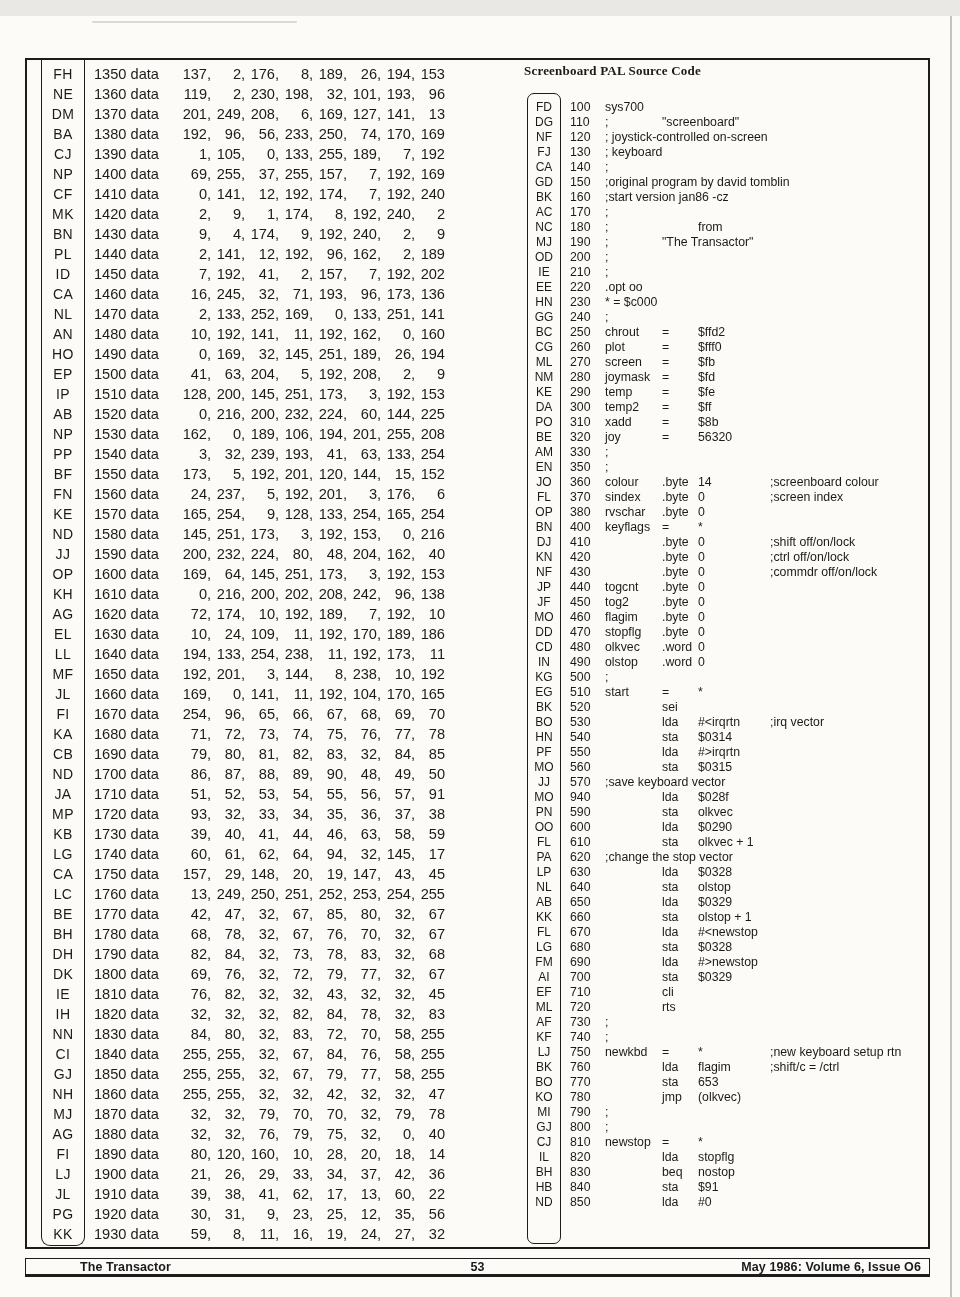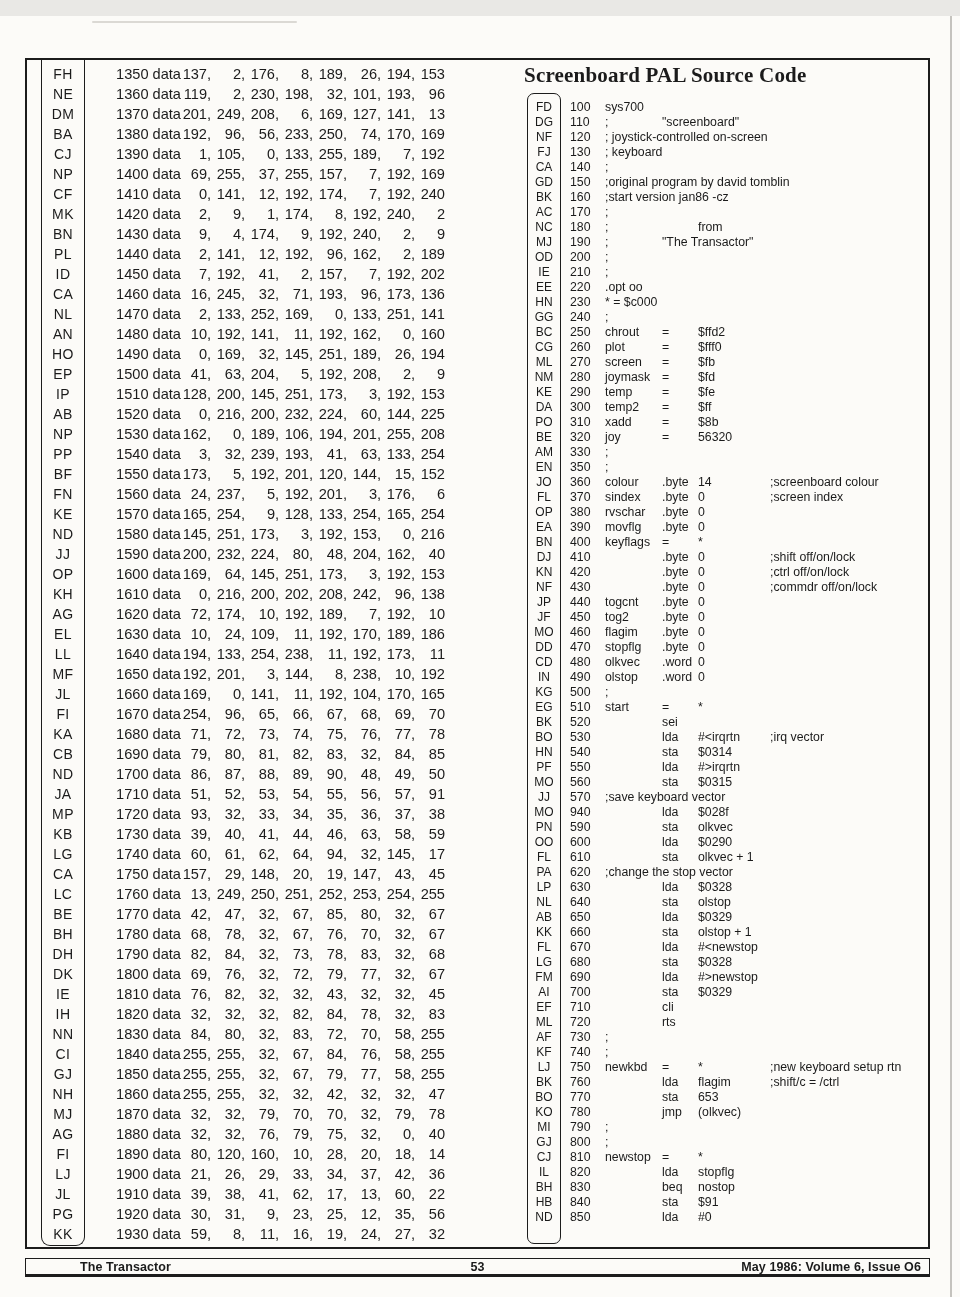--- a/index.html
+++ b/index.html
@@ -12,26 +12,26 @@
   .scan-artifact{position:absolute;top:5px;left:92px;width:205px;height:2px;background:#dbd9d4;border-radius:2px;}
   .scan-edge{position:absolute;top:0;left:950px;width:2px;height:1297px;background:#c5c3be;}
   .outer-box{position:absolute;left:25px;top:42px;width:905px;height:1191px;border:2px solid var(--rule,#1c1c1c);box-sizing:border-box;}
   
   .left-codebox{position:absolute;left:41px;top:44px;width:44px;height:1186px;box-sizing:border-box;
     border:1.6px solid var(--rule,#1c1c1c);border-top:none;border-radius:0 0 9px 9px;}
   .left-rows{position:absolute;left:41px;top:48px;width:440px;}
   .lrow{display:flex;height:20px;line-height:20px;}
   .lcode{width:44px;text-align:center;font-size:14px;letter-spacing:.4px;}
   .ltext{margin-left:9px;white-space:nowrap;font-size:14.6px;}
-  .lhead{display:inline-block;width:87px;text-align:right;}
+  .lhead{display:inline-block;width:87px;}
   .lnum{display:inline-block;width:26px;text-align:right;}
   .lsep{display:inline-block;width:8px;}
   
   .right-title{position:absolute;left:524px;top:47px;margin:0;
-    font-family:"Liberation Serif","DejaVu Serif",serif;font-size:21px;font-weight:bold;letter-spacing:.2px;}
+    font-family:"Liberation Serif","DejaVu Serif",serif;font-size:13px;font-weight:bold;letter-spacing:.2px;}
   .right-codebox{position:absolute;left:527px;top:77px;width:34px;height:1151px;box-sizing:border-box;
     border:1.6px solid var(--rule,#1c1c1c);border-radius:7px;}
   .right-rows{position:absolute;left:527px;top:84px;width:400px;}
   .rrow{display:flex;height:15px;line-height:15px;font-size:12.3px;}
   .rcode{width:34px;text-align:center;font-size:12px;}
   .rtext{margin-left:9px;white-space:nowrap;}
   .rn{display:inline-block;min-width:35px;}
   .rl{display:inline-block;min-width:57px;}
   .ro{display:inline-block;min-width:36px;}
   .ra{display:inline-block;min-width:72px;}
@@ -401,24 +401,20 @@
       </div>
       <div class="rrow">
         <span class="rcode">FL</span>
         <span class="rtext"><span class="rn">370</span><span class="rl">sindex</span><span class="ro">.byte</span><span class="ra">0</span><span class="rm">;screen index</span></span>
       </div>
       <div class="rrow">
         <span class="rcode">OP</span>
         <span class="rtext"><span class="rn">380</span><span class="rl">rvschar</span><span class="ro">.byte</span><span class="ra">0</span><span class="rm"></span></span>
       </div>
       <div class="rrow">
-        <span class="rcode">EA</span>
-        <span class="rtext"><span class="rn">390</span><span class="rl">movflg</span><span class="ro">.byte</span><span class="ra">0</span><span class="rm"></span></span>
-      </div>
-      <div class="rrow">
         <span class="rcode">BN</span>
         <span class="rtext"><span class="rn">400</span><span class="rl">keyflags</span><span class="ro">=</span><span class="ra">*</span><span class="rm"></span></span>
       </div>
       <div class="rrow">
         <span class="rcode">DJ</span>
         <span class="rtext"><span class="rn">410</span><span class="rl"></span><span class="ro">.byte</span><span class="ra">0</span><span class="rm">;shift off/on/lock</span></span>
       </div>
       <div class="rrow">
         <span class="rcode">KN</span>
         <span class="rtext"><span class="rn">420</span><span class="rl"></span><span class="ro">.byte</span><span class="ra">0</span><span class="rm">;ctrl off/on/lock</span></span>

